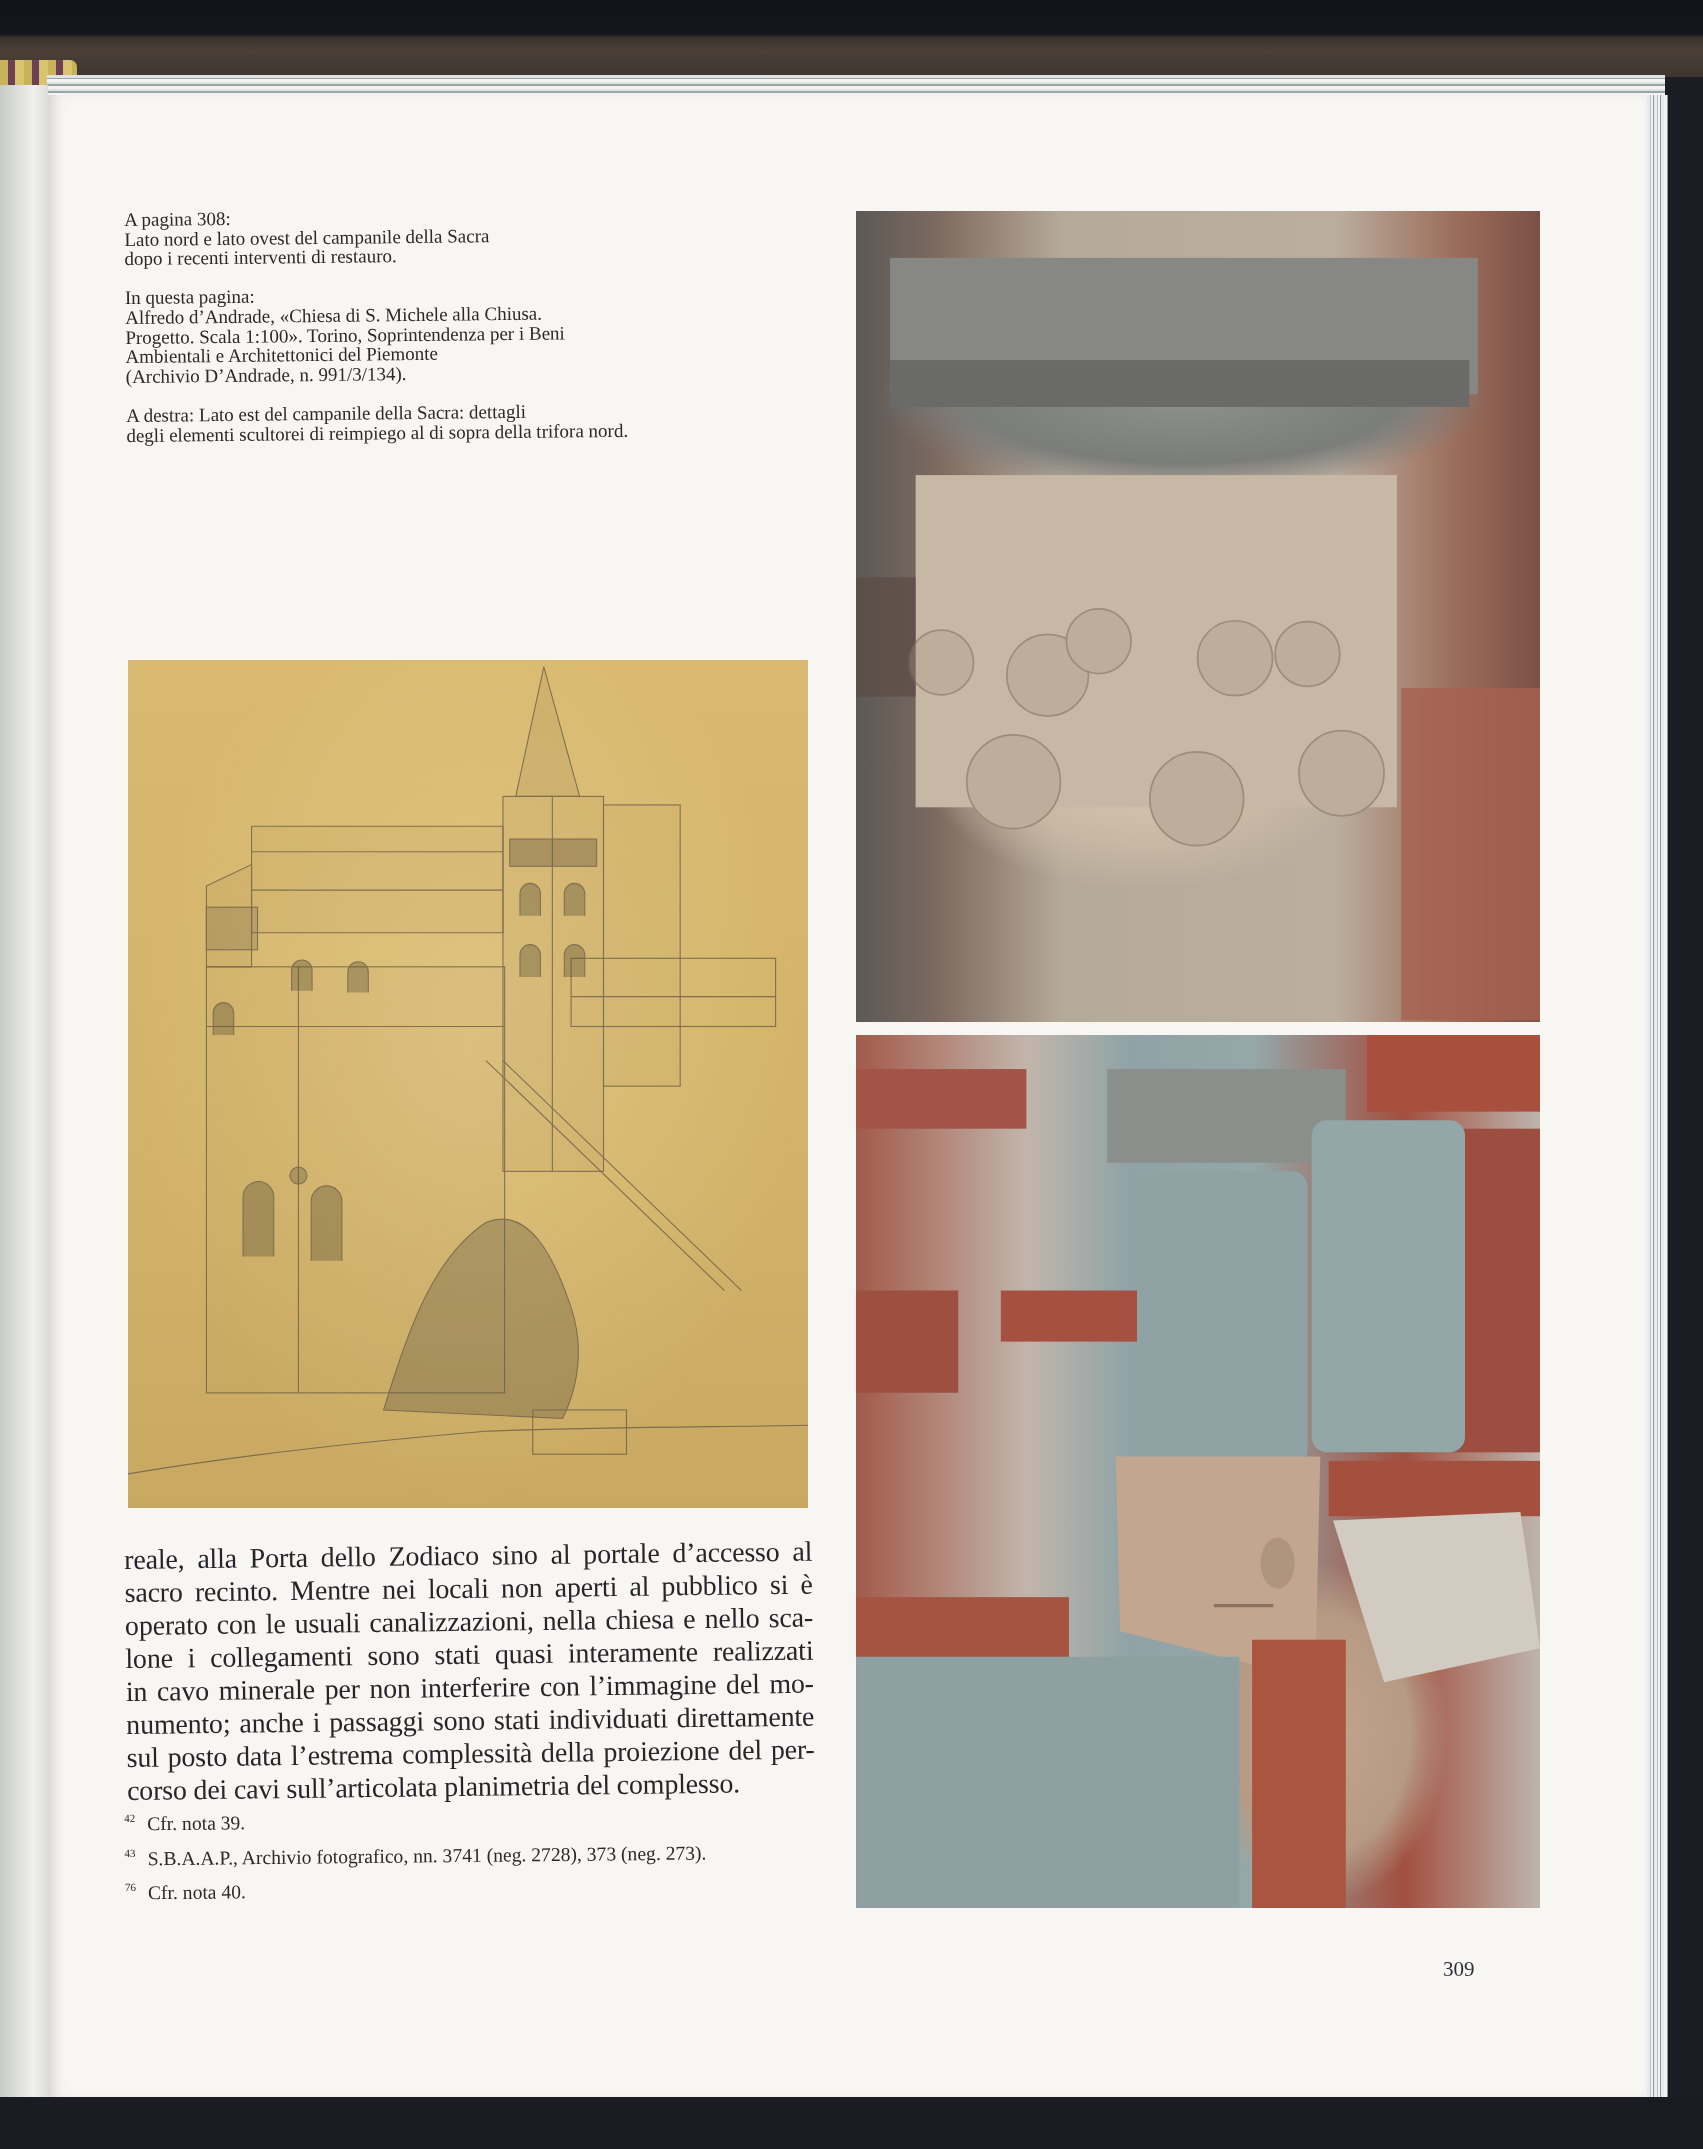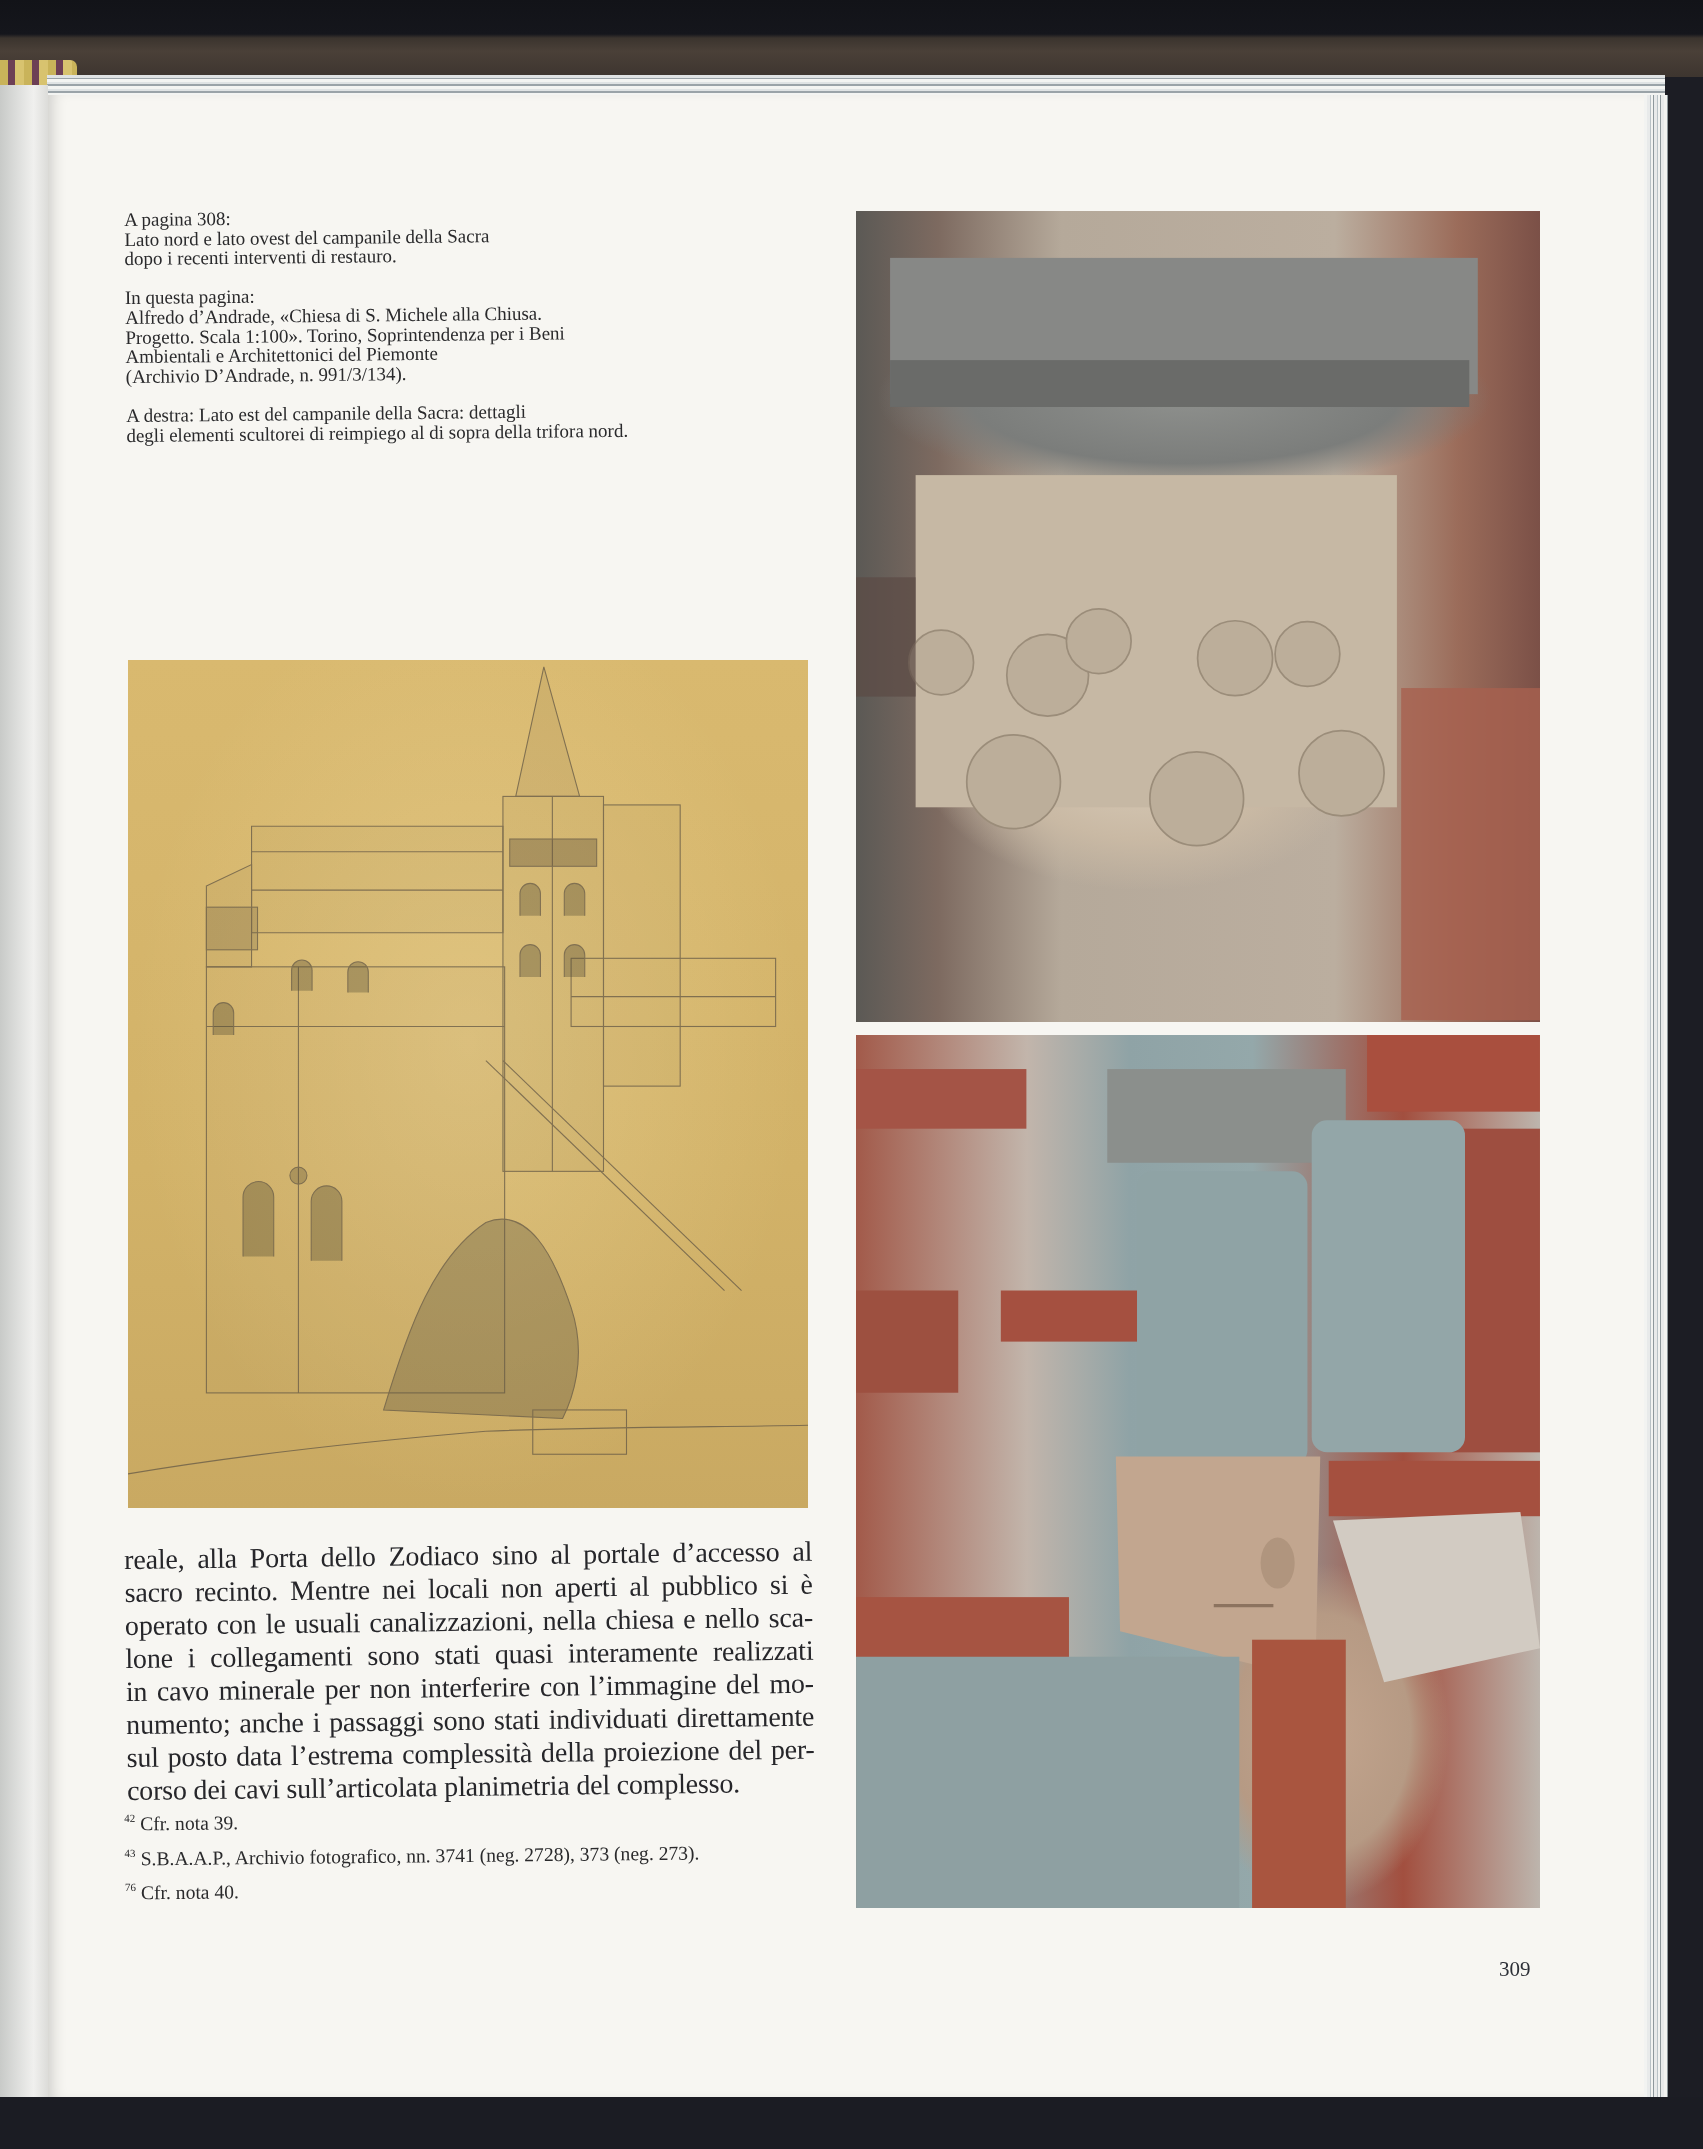--- a/index.html
+++ b/index.html
@@ -79,23 +79,23 @@
     letter-spacing:-0.2px;
   }
   .body-text span { display:block; text-align:justify; text-align-last:justify; white-space:nowrap; }
   .body-text span.last { text-align-last:left; }
   .footnotes {
     position:absolute; left:124px; top:1804px; width:698px;
     font-size:19.6px; line-height:28px; color:#2a2a2c;
     transform:rotate(-0.6deg); transform-origin:left top;
   }
   .footnotes div { white-space:nowrap; }
-  .footnotes sup { font-size:11px; vertical-align:8.5px; margin-right:5px; }
+  .footnotes sup { font-size:11px; vertical-align:8.5px; margin-right:12px; }
   .page-number {
-    position:absolute; left:1499px; top:1957px;
+    position:absolute; left:1443px; top:1957px;
     font-size:21px; color:#2d3037;text-align:center;
   }
 </style>
 </head>
 <body>
 
 <div class="top-band"></div>
 <div class="headband"></div>
 <div class="page-stack-top"></div>
 <div class="left-page-edge"></div>

